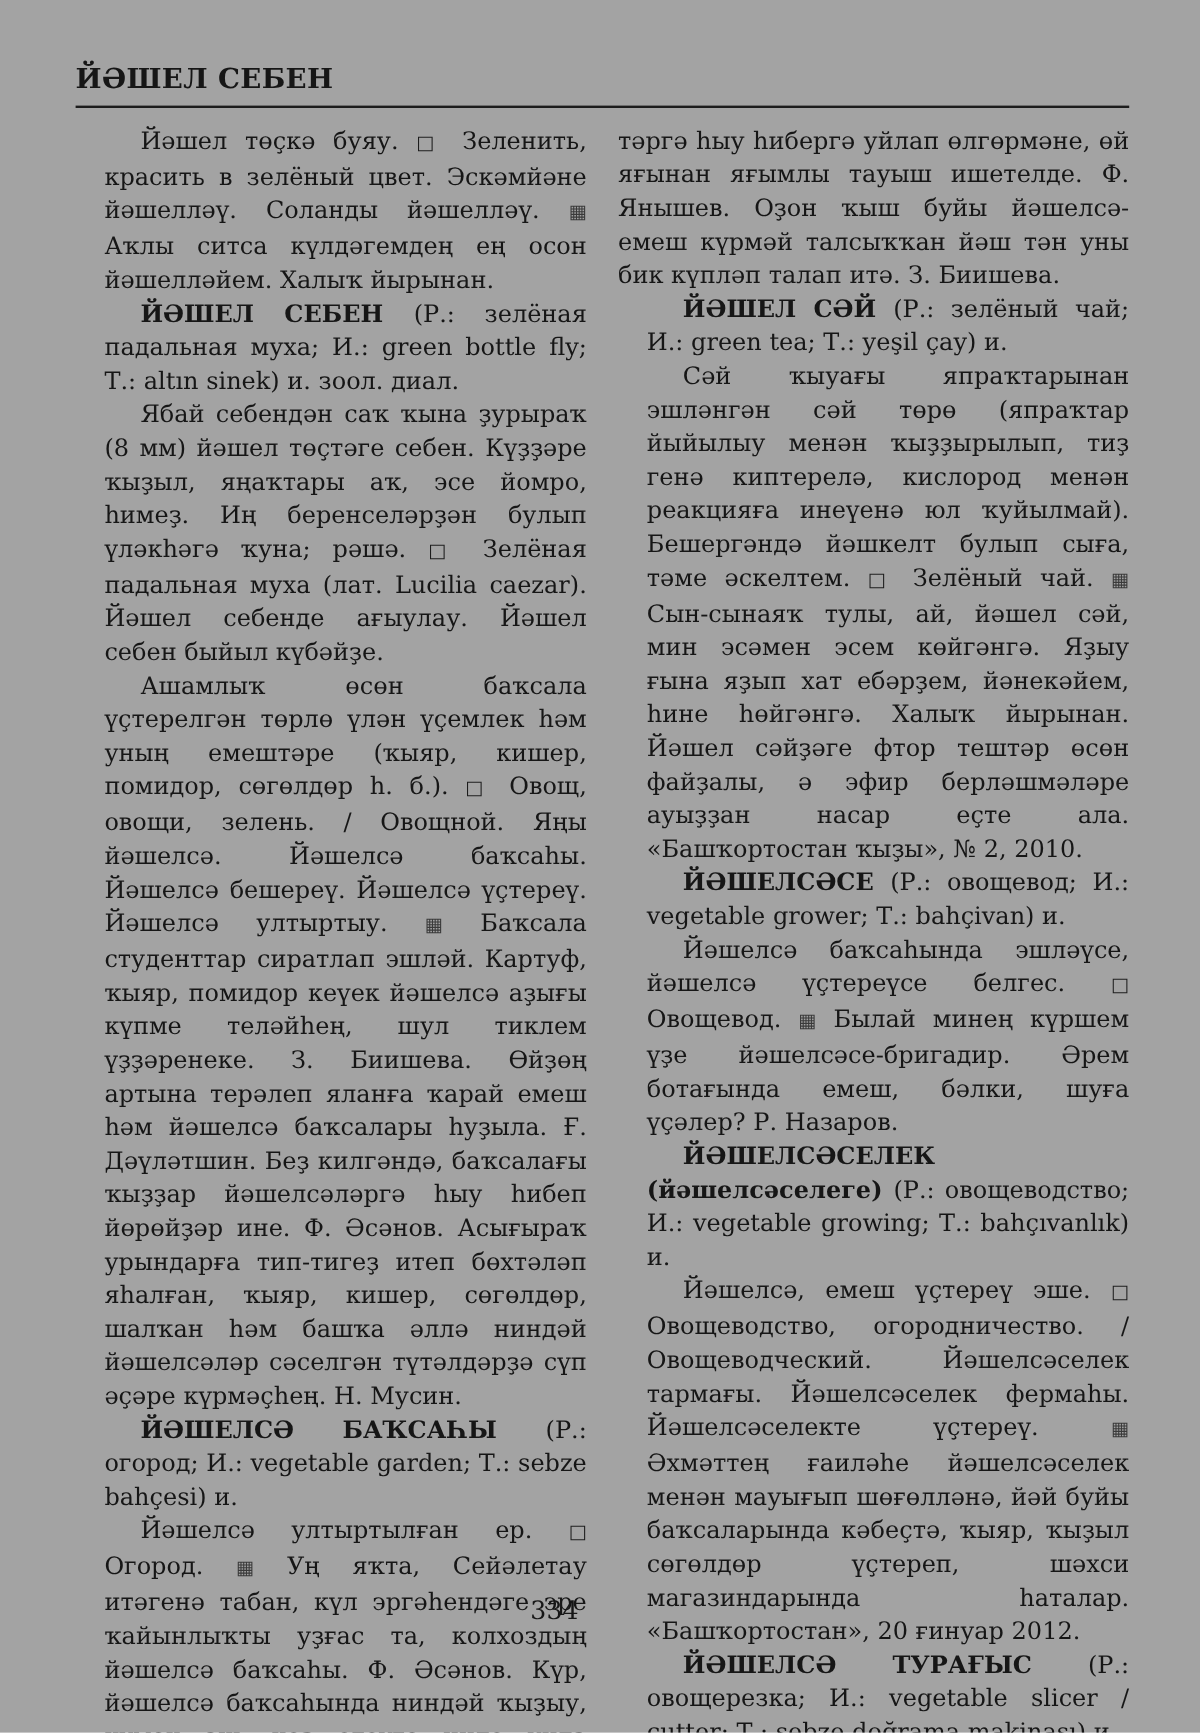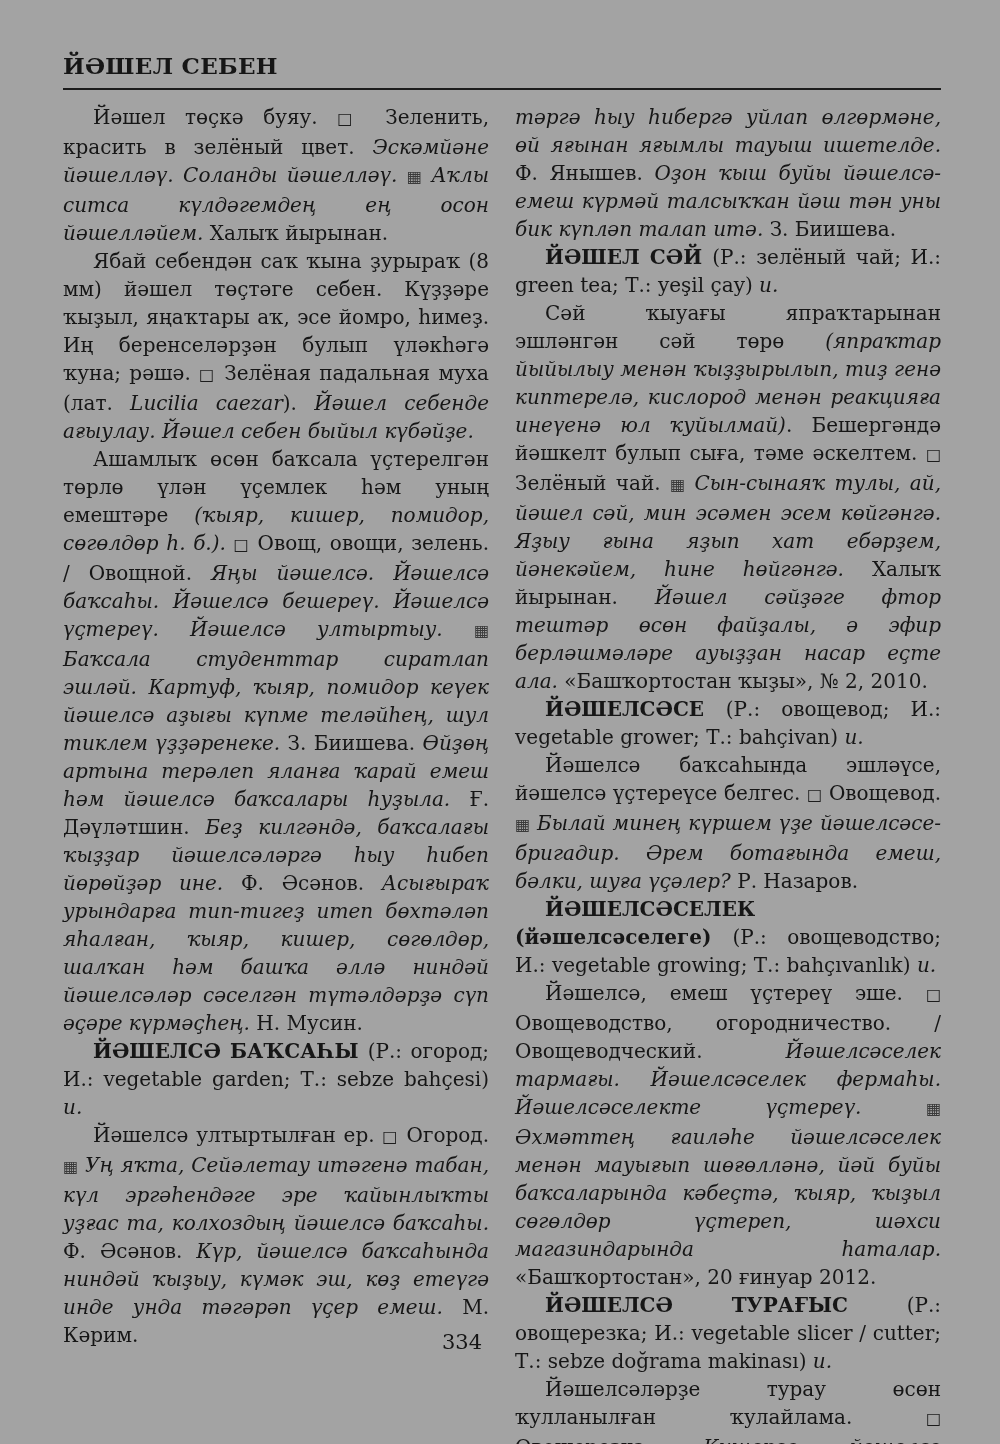--- a/index.html
+++ b/index.html
@@ -25,24 +25,24 @@
     display:flex; gap:26px;
   }
   .col { width:426px; }
 
   p.para {
     margin:0;
     font-size:20px;
     line-height:28px;
     text-align:justify;
   }
-  p.para.indent { text-indent:30px; }
+  p.para.indent { text-indent:30px;margin-left:24px; }
 
   .run-b { font-weight:bold; }
-  .run-i { font-style:italic; }
+  .run-i { }
   .run-r { }
   .run-sq, .run-fq {
     font-family:"DejaVu Sans",sans-serif;
     font-size:16px;
   }
   .run-sq { color:#1c1c1c; }
   .run-fq { color:#3a3a3a; }
 
   .page-footer {
     position:absolute; left:0; top:1330px; width:924px;
@@ -56,20 +56,21 @@
 <div class="page">
 
   <div class="page-header">
     <div class="running-head">ЙӘШЕЛ СЕБЕН</div>
     <div class="header-rule"></div>
   </div>
 
   <div class="columns">
     <div class="col" id="col-left">
         <p class="para indent"><span class="run-r">Йәшел төҫкә буяу. </span><span class="run-sq">□</span><span class="run-r"> Зеленить, красить в зелёный цвет. </span><span class="run-i">Эскәмйәне йәшелләү. Соланды йәшелләү. </span><span class="run-fq">▦</span><span class="run-i"> Аҡлы ситса күлдәгемдең ең осон йәшелләйем. </span><span class="run-r">Халыҡ йырынан.</span></p>
+        <p class="para indent"><span class="run-b">ЙӘШЕЛ СЕБЕН </span><span class="run-r">(Р.: зелёная падальная муха; И.: green bottle fly; Т.: altın sinek) </span><span class="run-i">и. зоол. диал.</span></p>
         <p class="para indent"><span class="run-r">Ябай себендән саҡ ҡына ҙурыраҡ (8 мм) йәшел төҫтәге себен. Күҙҙәре ҡыҙыл, яңаҡтары аҡ, эсе йомро, һимеҙ. Иң беренселәрҙән булып үләкһәгә ҡуна; рәшә. </span><span class="run-sq">□</span><span class="run-r"> Зелёная падальная муха (лат. </span><span class="run-i">Lucilia caezar</span><span class="run-r">). </span><span class="run-i">Йәшел себенде ағыулау. Йәшел себен быйыл күбәйҙе.</span></p>
         <p class="para indent"><span class="run-r">Ашамлыҡ өсөн баҡсала үҫтерелгән төрлө үлән үҫемлек һәм уның емештәре </span><span class="run-i">(ҡыяр, кишер, помидор, сөгөлдөр һ. б.). </span><span class="run-sq">□</span><span class="run-r"> Овощ, овощи, зелень. / Овощной. </span><span class="run-i">Яңы йәшелсә. Йәшелсә баҡсаһы. Йәшелсә бешереү. Йәшелсә үҫтереү. Йәшелсә ултыртыу. </span><span class="run-fq">▦</span><span class="run-i"> Баҡсала студенттар сиратлап эшләй. Картуф, ҡыяр, помидор кеүек йәшелсә аҙығы күпме теләйһең, шул тиклем үҙҙәренеке. </span><span class="run-r">З. Биишева. </span><span class="run-i">Өйҙөң артына терәлеп яланға ҡарай емеш һәм йәшелсә баҡсалары һуҙыла. </span><span class="run-r">Ғ. Дәүләтшин. </span><span class="run-i">Беҙ килгәндә, баҡсалағы ҡыҙҙар йәшелсәләргә һыу һибеп йөрөйҙәр ине. </span><span class="run-r">Ф. Әсәнов. </span><span class="run-i">Асығыраҡ урындарға тип-тигеҙ итеп бөхтәләп яһалған, ҡыяр, кишер, сөгөлдөр, шалҡан һәм башҡа әллә ниндәй йәшелсәләр сәселгән түтәлдәрҙә сүп әҫәре күрмәҫһең. </span><span class="run-r">Н. Мусин.</span></p>
         <p class="para indent"><span class="run-b">ЙӘШЕЛСӘ БАҠСАҺЫ </span><span class="run-r">(Р.: огород; И.: vegetable garden; Т.: sebze bahçesi) </span><span class="run-i">и.</span></p>
         <p class="para indent"><span class="run-r">Йәшелсә ултыртылған ер. </span><span class="run-sq">□</span><span class="run-r"> Огород. </span><span class="run-fq">▦</span><span class="run-i"> Уң яҡта, Сейәлетау итәгенә табан, күл эргәһендәге эре ҡайынлыҡты уҙғас та, колхоздың йәшелсә баҡсаһы. </span><span class="run-r">Ф. Әсәнов. </span><span class="run-i">Күр, йәшелсә баҡсаһында ниндәй ҡыҙыу, күмәк эш, көҙ етеүгә инде унда тәгәрәп үҫер емеш. </span><span class="run-r">М. Кәрим.</span></p>
       </div>
     <div class="col" id="col-right">
         <p class="para"><span class="run-i">тәргә һыу һибергә уйлап өлгөрмәне, өй яғынан яғымлы тауыш ишетелде. </span><span class="run-r">Ф. Янышев. </span><span class="run-i">Оҙон ҡыш буйы йәшелсә-емеш күрмәй талсыҡҡан йәш тән уны бик күпләп талап итә. </span><span class="run-r">З. Биишева.</span></p>
         <p class="para indent"><span class="run-b">ЙӘШЕЛ СӘЙ </span><span class="run-r">(Р.: зелёный чай; И.: green tea; Т.: yeşil çay) </span><span class="run-i">и.</span></p>
         <p class="para indent"><span class="run-r">Сәй ҡыуағы япраҡтарынан эшләнгән сәй төрө </span><span class="run-i">(япраҡтар йыйылыу менән ҡыҙҙырылып, тиҙ генә киптерелә, кислород менән реакцияға инеүенә юл ҡуйылмай)</span><span class="run-r">. Бешергәндә йәшкелт булып сыға, тәме әскелтем. </span><span class="run-sq">□</span><span class="run-r"> Зелёный чай. </span><span class="run-fq">▦</span><span class="run-i"> Сын-сынаяҡ тулы, ай, йәшел сәй, мин эсәмен эсем көйгәнгә. Яҙыу ғына яҙып хат ебәрҙем, йәнекәйем, һине һөйгәнгә. </span><span class="run-r">Халыҡ йырынан. </span><span class="run-i">Йәшел сәйҙәге фтор тештәр өсөн файҙалы, ә эфир берләшмәләре ауыҙҙан насар еҫте ала. </span><span class="run-r">«Башҡортостан ҡыҙы», № 2, 2010.</span></p>
         <p class="para indent"><span class="run-b">ЙӘШЕЛСӘСЕ </span><span class="run-r">(Р.: овощевод; И.: vegetable grower; Т.: bahçivan) </span><span class="run-i">и.</span></p>

